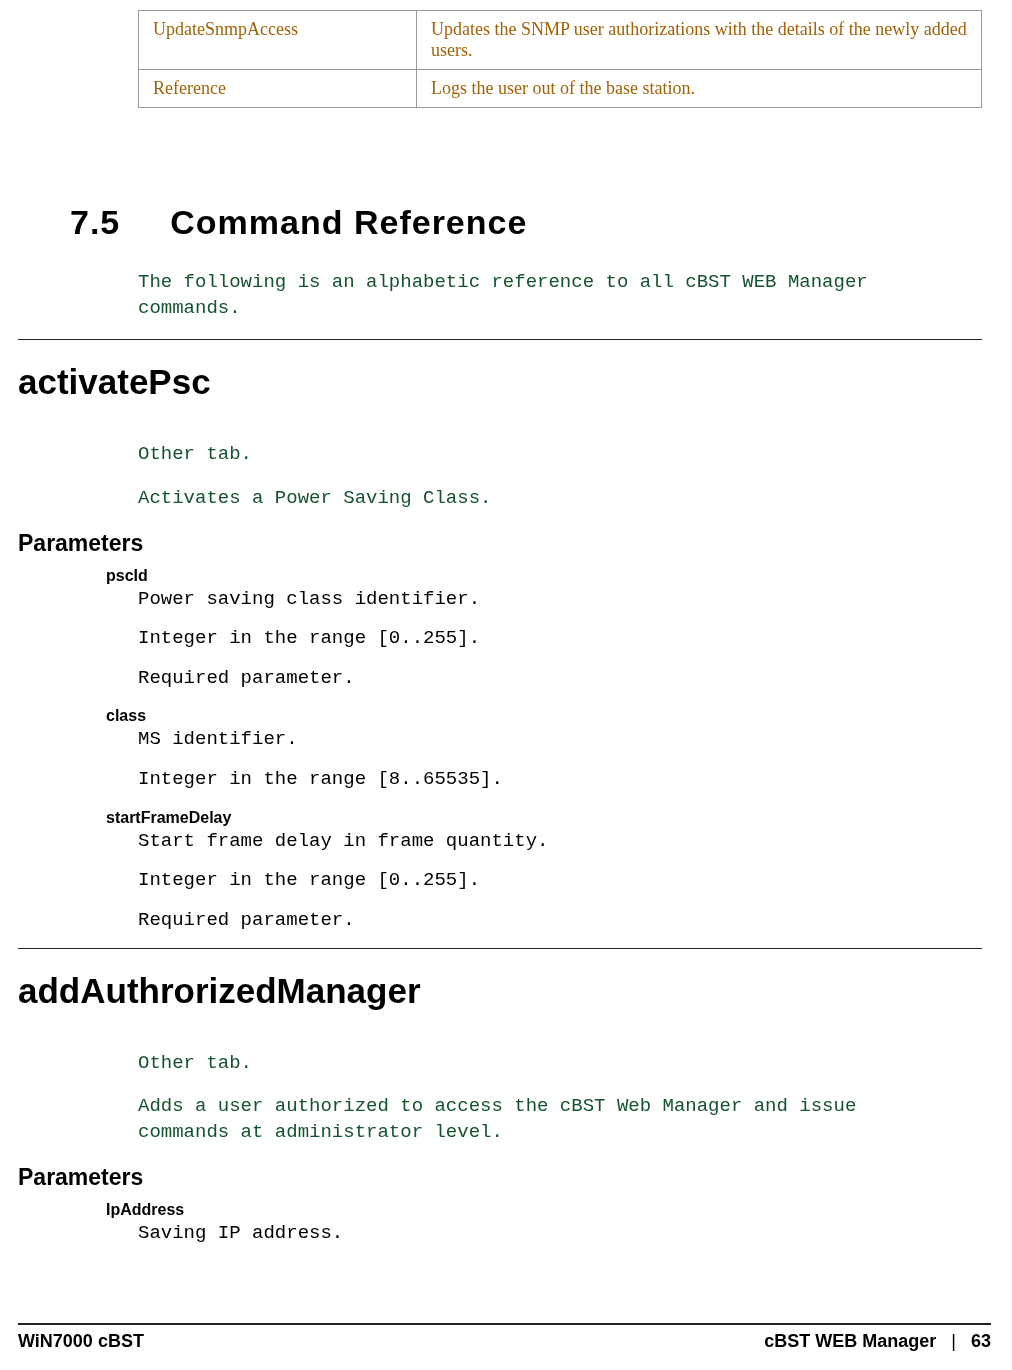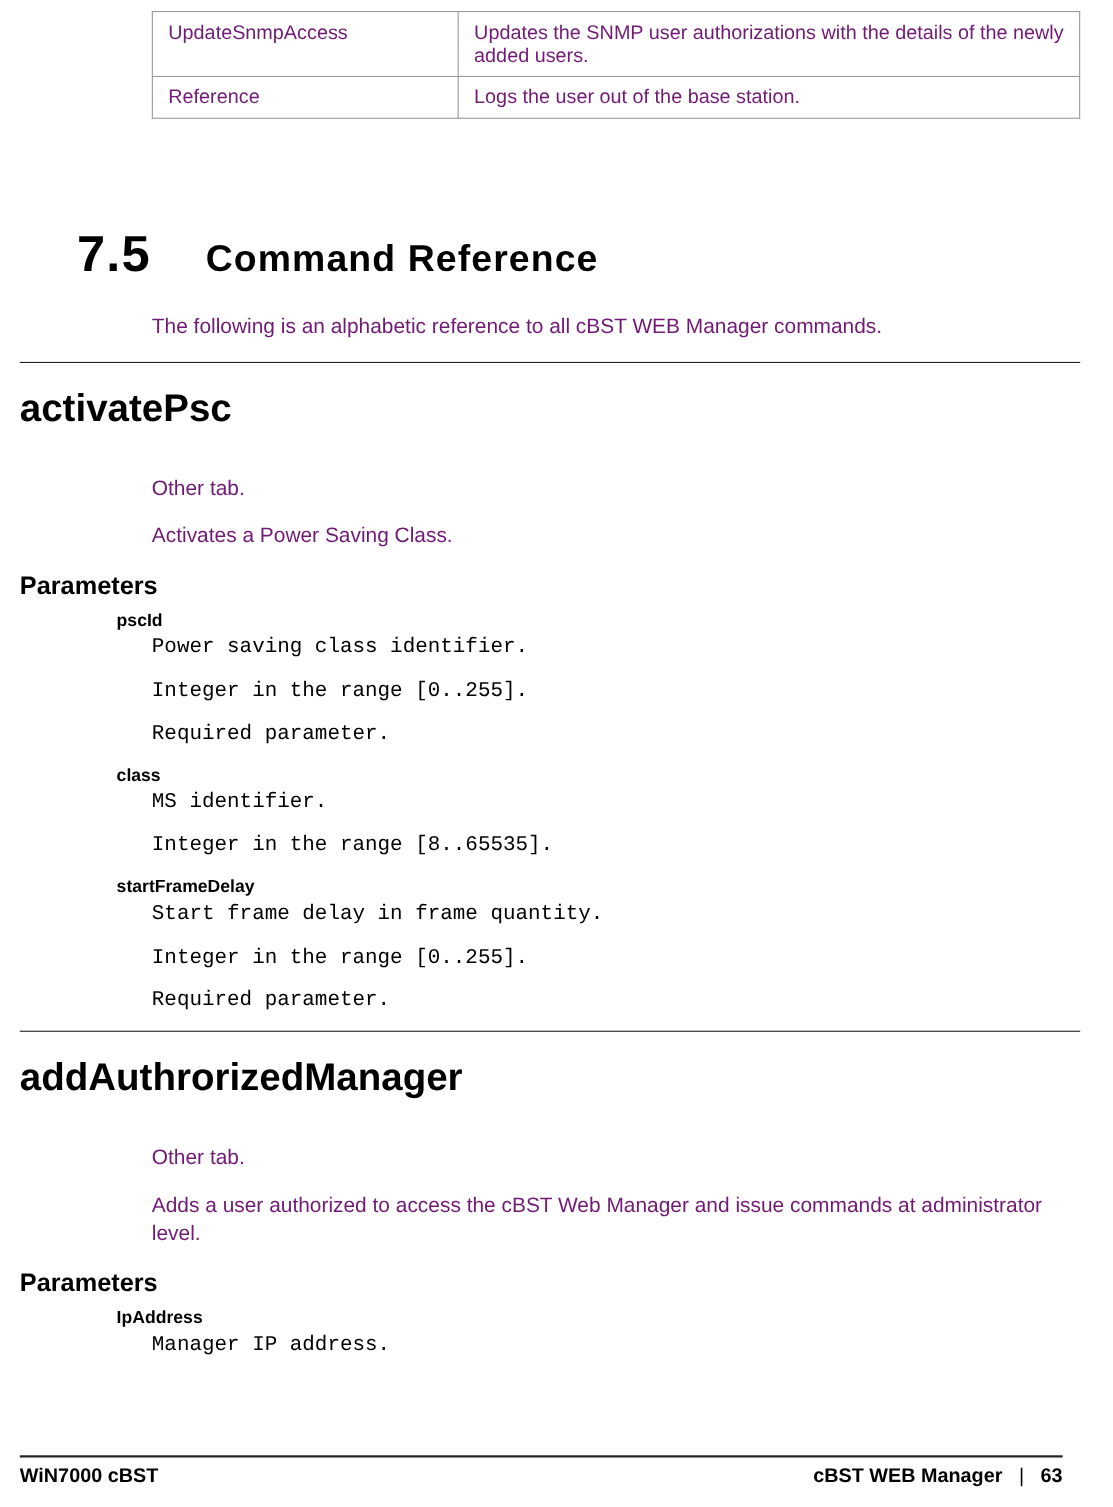--- a/index.html
+++ b/index.html
@@ -1,32 +1,32 @@
 <!DOCTYPE html>
 <html><head>
 <meta charset="utf-8">
 <style>
   * { box-sizing: border-box; margin: 0; padding: 0; }
   html, body { width: 1012px; background: #fff; font-family: "Palatino Linotype", Palatino, "Book Antiqua", Georgia, serif; color: #000; }
   body { padding: 10px 30px 0 18px; min-height: 1370px; position: relative; }
   .content-wrap { margin-left: 120px; margin-right: 0; }
   table.cmd-table { border-collapse: collapse; width: 100%; }
-  table.cmd-table td { border: 1px solid #999; padding: 8px 14px; font-family: Liberation Sans, sans-serif; font-size: 18px; color: #701a75; vertical-align: top; }
+  table.cmd-table td { border: 1px solid #999; padding: 8px 14px; font-family: Liberation Serif, serif; font-size: 18px; color: #a16207; vertical-align: top; }
   table.cmd-table td.name { width: 278px; }
   .section-num-title { display: flex; align-items: baseline; margin-top: 95px; margin-left: 52px; margin-bottom: 28px; }
-  .sec-num { font-family: "Century Gothic", "Avant Garde", Arial, sans-serif; font-weight: bold; font-size: 46px; letter-spacing: 1px; margin-right: 50px; }
+  .sec-num { font-family: "Century Gothic", "Avant Garde", Arial, sans-serif; font-weight: bold; font-size: 34px; letter-spacing: 1px; margin-right: 50px; }
   .sec-title { font-family: "Century Gothic", "Avant Garde", Arial, sans-serif; font-weight: bold; font-size: 34px; letter-spacing: 1px; }
-  p.body { font-family: Liberation Sans, sans-serif; font-size: 19px; color: #701a75; margin-left: 120px; margin-right: 30px; line-height: 1.35; margin-bottom: 18px; }
+  p.body { font-family: Liberation Mono, monospace; font-size: 19px; color: #14532d; margin-left: 120px; margin-right: 30px; line-height: 1.35; margin-bottom: 18px; }
   h2.cmd-head { font-family: "Century Gothic", "Avant Garde", Arial, sans-serif; font-weight: bold; font-size: 35px; margin-top: 22px; margin-bottom: 4px; margin-left: 0; }
   .rule { border: none; border-top: 1px solid #222; margin: 0 0 6px 0; }
   h3.param-head { font-family: "Century Gothic", "Avant Garde", Arial, sans-serif; font-weight: bold; font-size: 23px; margin-left: 0; margin-bottom: 10px; margin-top: 2px; }
   .param-name { font-family: Verdana, Geneva, Arial, sans-serif; font-weight: bold; font-size: 16px; margin-left: 88px; margin-top: 16px; margin-bottom: 2px; }
   .param-name.first { margin-top: 6px; }
   .param-text { font-family: Liberation Mono, monospace; font-size: 19px; margin-left: 120px; margin-right: 30px; margin-bottom: 14px; line-height: 1.35; }
-  .footer { position: absolute; left: 18px; right: 46px; bottom: 18px; }
+  .footer { position: absolute; left: 18px; right: 21px; bottom: 18px; }
   .footer-rule { border: none; border-top: 2px solid #222; margin-bottom: 6px; }
   .footer-line { display: flex; justify-content: space-between; font-family: "Century Gothic", "Avant Garde", Arial, sans-serif; font-weight: bold; font-size: 18px; }
   .footer-right .divider { margin: 0 10px; font-weight: normal; }
 </style>
 </head>
 <body>
 
 <div class="content-wrap">
   <table class="cmd-table">
     <tbody>
@@ -73,21 +73,21 @@
 
 <hr class="rule">
 <h2 class="cmd-head">addAuthrorizedManager</h2>
 
 <p class="body" style="margin-top:40px;">Other tab.</p>
 <p class="body">Adds a user authorized to access the cBST Web Manager and issue commands at administrator level.</p>
 
 <h3 class="param-head">Parameters</h3>
 
 <div class="param-name first">IpAddress</div>
-<div class="param-text">Manager IP address.</div>
+<div class="param-text">Saving IP address.</div>
 
 <div class="footer">
   <hr class="footer-rule">
   <div class="footer-line">
     <span>WiN7000 cBST</span>
     <span class="footer-right">
       <span>cBST WEB Manager</span>
       <span class="divider">|</span>
       <span>63</span>
     </span>

